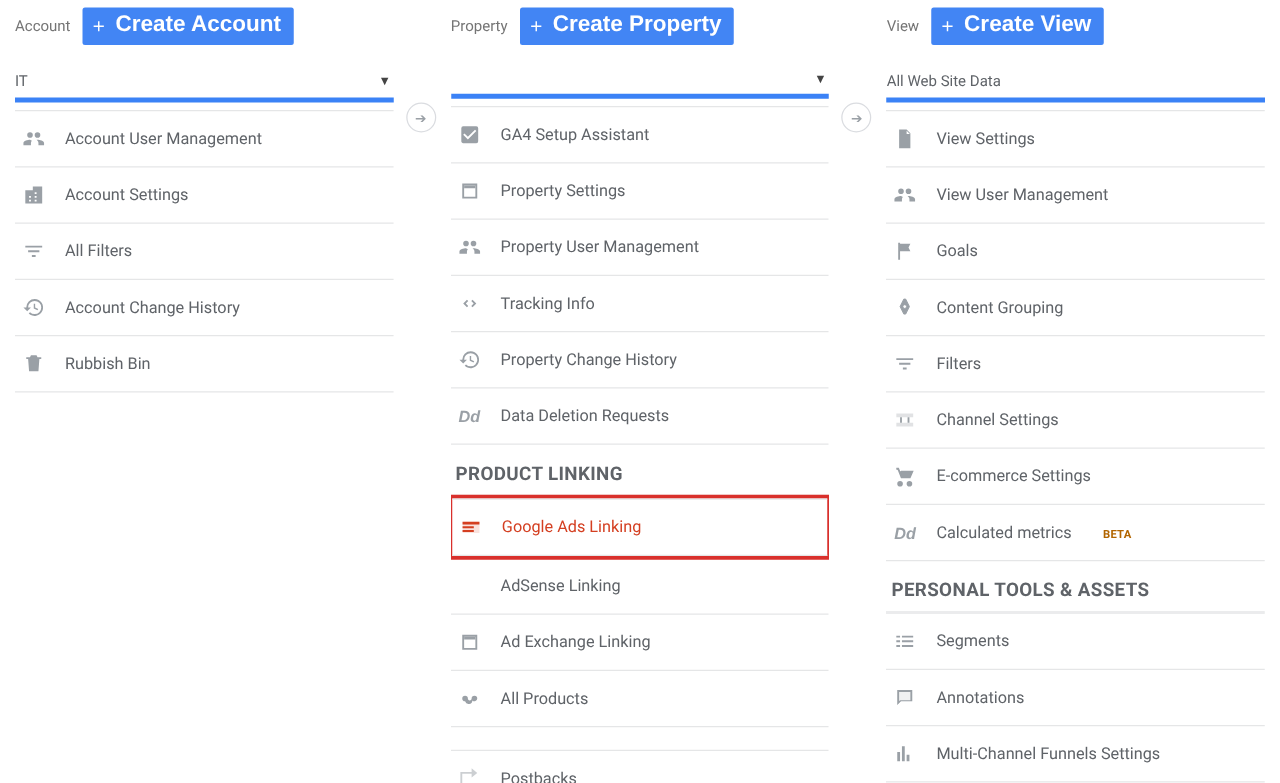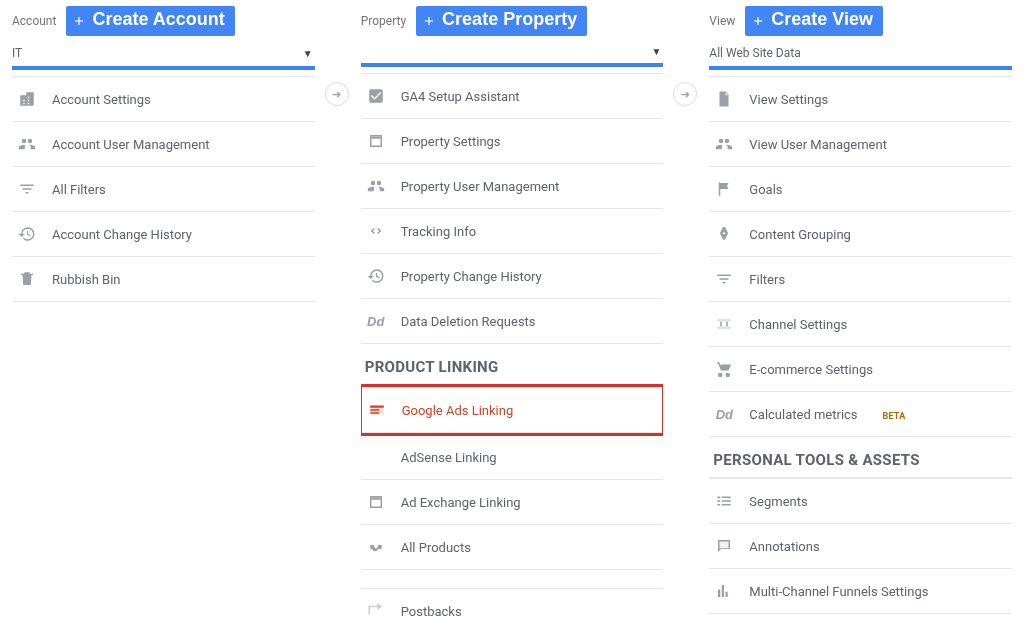--- a/index.html
+++ b/index.html
@@ -13,21 +13,21 @@
     --heading:#757575;
     --red:#d43f21;
     --beta:#b26500;
   }
   html,body{margin:0;padding:0;font-family:"Segoe UI",Roboto,Arial,sans-serif;background:#fff;color:var(--text);}
   body{width:1024px;height:626px;overflow:hidden;}
   .wrap{display:flex;gap:0;height:100%;}
   .col{flex:1 1 33.3%;display:flex;flex-direction:column;padding:6px 12px 0 12px;position:relative;}
   .col + .col{margin-left:22px;}
   .col-sep{position:absolute;left:-24px;top:82px;width:22px;height:22px;border:1px solid var(--border-top);border-radius:50%;display:flex;align-items:center;justify-content:center;color:var(--muted);font-size:11px;background:#fff;z-index:2;}
-  .header{display:flex;align-items:center;gap:10px;margin-bottom:2px;}
+  .header{display:flex;align-items:center;gap:10px;margin-bottom:14px;}
   .header-label{font-size:12px;color:var(--heading);}
   .create-btn{display:inline-flex;align-items:flex-end;gap:6px;background:var(--btn-blue);color:#fff;border:none;border-radius:2px;font-size:18px;font-weight:600;padding:4px 10px 8px 6px;cursor:pointer;line-height:18px;}
   .create-btn svg{width:14px;height:14px;}
   .selector{display:flex;align-items:center;justify-content:space-between;border-bottom:4px solid #3b82f6;padding:6px 2px 6px 0;margin:2px 0 6px;font-size:12px;color:var(--text);cursor:pointer;}
   .selector .caret{color:#444;font-size:10px;}
   ul.menu{list-style:none;margin:0;padding:0;}
   li.item{display:flex;align-items:center;gap:14px;padding:11px 4px;border-bottom:1px solid var(--border);font-size:13px;color:var(--text);cursor:pointer;}
   li.item:first-child{border-top:1px solid var(--border);}
   li.item .ico{width:22px;height:22px;color:#9aa0a6;display:flex;align-items:center;justify-content:center;flex:0 0 22px;}
   li.item .ico svg{width:18px;height:18px;}
@@ -138,32 +138,32 @@
     </div>
     <div class="selector">
       <span>IT</span>
       <span class="caret">▼</span>
     </div>
     <div class="menu-scroll">
       <ul class="menu">
           <li class="item">
             <span class="ico">
               <svg viewBox="0 0 24 24">
+                <use href="#i-people"></use>
+              </svg>
+            </span>
+            <span>Account User Management</span>
+          </li>
+          <li class="item">
+            <span class="ico">
+              <svg viewBox="0 0 24 24">
                 <use href="#i-building"></use>
               </svg>
             </span>
             <span>Account Settings</span>
-          </li>
-          <li class="item">
-            <span class="ico">
-              <svg viewBox="0 0 24 24">
-                <use href="#i-people"></use>
-              </svg>
-            </span>
-            <span>Account User Management</span>
           </li>
           <li class="item">
             <span class="ico">
               <svg viewBox="0 0 24 24">
                 <use href="#i-funnel"></use>
               </svg>
             </span>
             <span>All Filters</span>
           </li>
           <li class="item">

